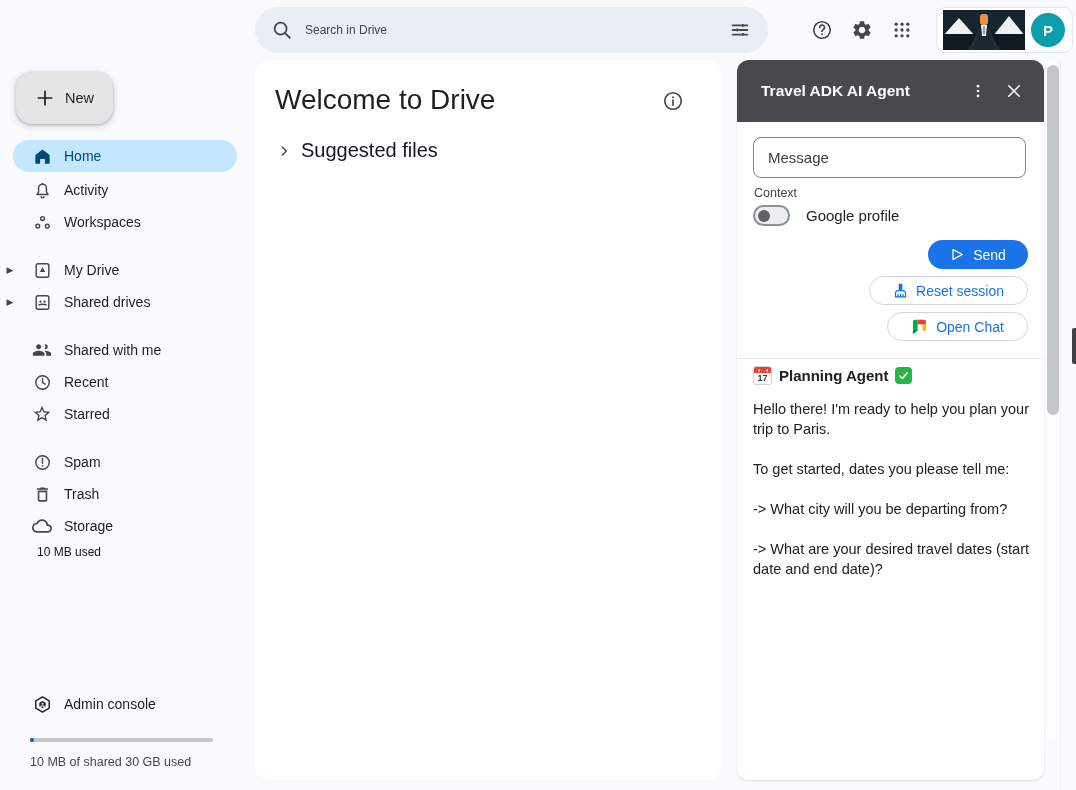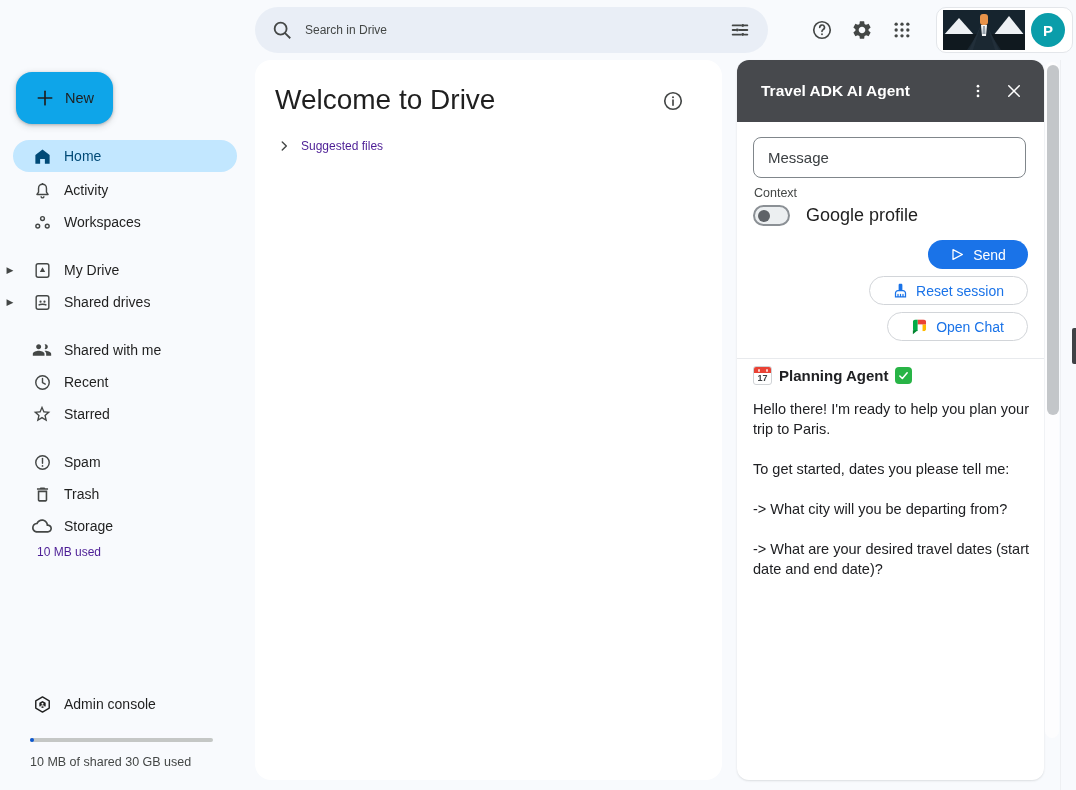--- a/index.html
+++ b/index.html
@@ -30,67 +30,67 @@
     border:1px solid #e3e6ea; border-radius:10px; display:flex; align-items:center;
     padding:3px 4px 3px 6px; gap:6px;
   }
   .avatar-circle {
     width:34px; height:34px; border-radius:50%; background:#0a9daa; color:#ffffff;
     display:flex; align-items:center; justify-content:center; font-size:15px; font-weight:700;
   }
 
   
   .new-btn {
-    left:16px; top:72px; width:97px; height:52px; background:#0ea5e9; border-radius:16px;
+    left:16px; top:72px; width:97px; height:52px; background:#e5e5e5; border-radius:16px;
     box-shadow:0 1px 3px rgba(60,64,67,.3), 0 2px 6px 1px rgba(60,64,67,.15);
     display:flex; align-items:center; justify-content:center; gap:10px;
     font-size:14.5px; font-weight:500; color:#1f1f1f; cursor:pointer;
   }
   .side-item {
     left:13px; width:224px; height:32px; border-radius:16px;
     display:flex; align-items:center; padding-left:19px; gap:12px;
     font-size:14px; color:#1f1f1f; cursor:pointer;
   }
   .side-item .ic { width:20px; height:20px; display:flex; align-items:center; justify-content:center; flex:0 0 20px; }
   .side-item.selected { background:#c2e7ff; color:#004a77; font-weight:500; }
   .side-item .tri {
     position:absolute; left:-8px; font-size:9px; color:#444746; width:10px; text-align:center;
   }
-  .side-sub { left:37px; font-size:12px; color:#4c1d95; }
+  .side-sub { left:37px; font-size:12px; color:#0f172a; }
   .storage-bar { left:30px; top:738px; width:183px; height:4px; background:#c4c7c5; border-radius:2px; }
   .storage-bar .fill { position:absolute; left:0; top:0; width:4px; height:4px; background:#0b57d0; border-radius:2px; }
   .storage-text { left:30px; top:755px; font-size:12.5px; color:#444746; }
 
   
   .main-card { left:255px; top:60px; width:467px; height:720px; background:#ffffff; border-radius:16px; }
   .main-title { left:20px; top:24px; font-size:28px; font-weight:400; color:#1f1f1f; position:absolute; }
   .info-btn { position:absolute; left:407px; top:30px; width:24px; height:24px; }
   .suggested-row { position:absolute; left:22px; top:79px; display:flex; align-items:center; gap:10px; cursor:pointer; }
-  .suggested-label { font-size:12px; font-weight:500; color:#4c1d95; }
+  .suggested-label { font-size:20px; font-weight:500; color:#0f172a; }
 
   
   .panel { left:737px; top:60px; width:307px; height:720px; background:#ffffff; border-radius:12px;
            box-shadow:0 1px 2px rgba(60,64,67,.15); }
   .panel-header {
     position:absolute; left:0; top:0; width:307px; height:62px; background:#47494d;
     border-radius:12px 12px 0 0; display:flex; align-items:center; padding:0 12px 0 24px;
   }
   .panel-title { color:#ffffff; font-size:15.5px; font-weight:700; flex:1; }
   .ph-btn { width:36px; height:36px; display:flex; align-items:center; justify-content:center; cursor:pointer; }
   .msg-field {
     position:absolute; left:16px; top:77px; width:273px; height:41px;
     border:1px solid #80868b; border-radius:8px; background:#ffffff; padding:8px 14px;
     font-size:15px; color:#3c4043; font-family:inherit; outline:none;
   }
   .msg-field::placeholder { color:#3c4043; opacity:1; }
   .ctx-label { position:absolute; left:17px; top:126px; font-size:12.5px; color:#444746; }
   .toggle-row { position:absolute; left:16px; top:145px; display:flex; align-items:center; gap:16px; }
   .switch { width:37px; height:21px; border-radius:11px; background:#eceff1; border:2px solid #8b9095; position:relative; cursor:pointer; }
   .switch .knob { position:absolute; left:3px; top:2.5px; width:12px; height:12px; border-radius:50%; background:#5f6368; }
-  .toggle-label { font-size:18px; color:#1f1f1f; }
+  .toggle-label { font-size:15px; color:#1f1f1f; }
   .pill-btn {
     position:absolute; height:29px; border-radius:15px; display:flex; align-items:center;
     justify-content:center; gap:8px; font-size:14px; font-weight:500; cursor:pointer;
   }
   .btn-send { left:191px; top:180px; width:100px; background:#1a73e8; color:#ffffff; }
   .btn-outline { background:#ffffff; border:1px solid #d2d5d9; color:#1a73e8; }
   .btn-reset { left:132px; top:216px; width:159px; }
   .btn-chat { left:150px; top:252px; width:141px; }
   .panel-divider { position:absolute; left:0; top:298px; width:307px; height:1px; background:#e8eaed; }
   .agent-row { position:absolute; left:16px; top:306px; display:flex; align-items:center; gap:7px; }

